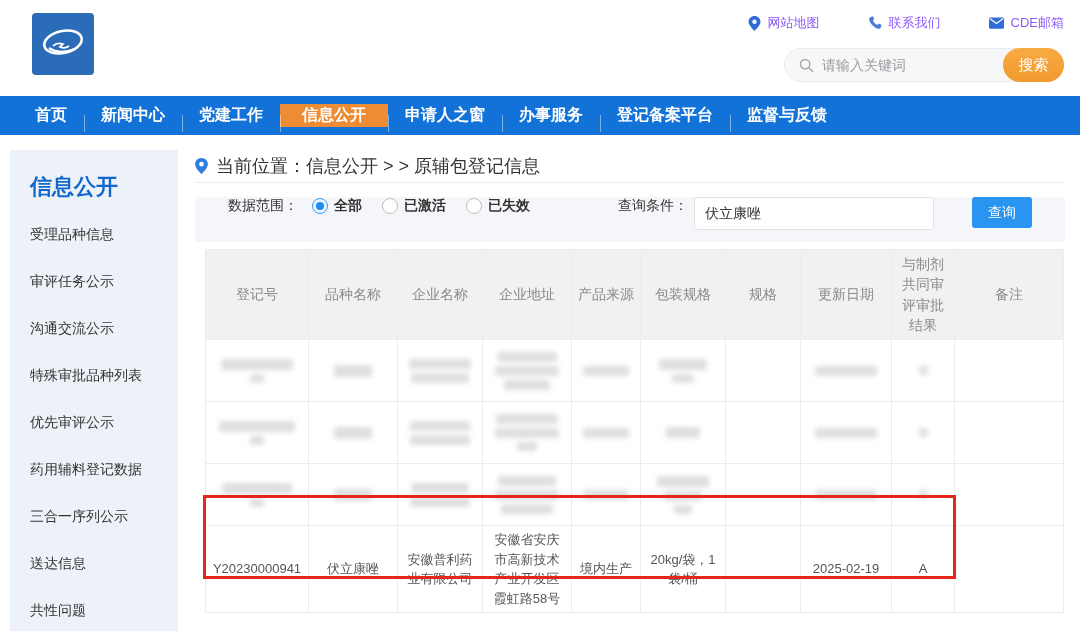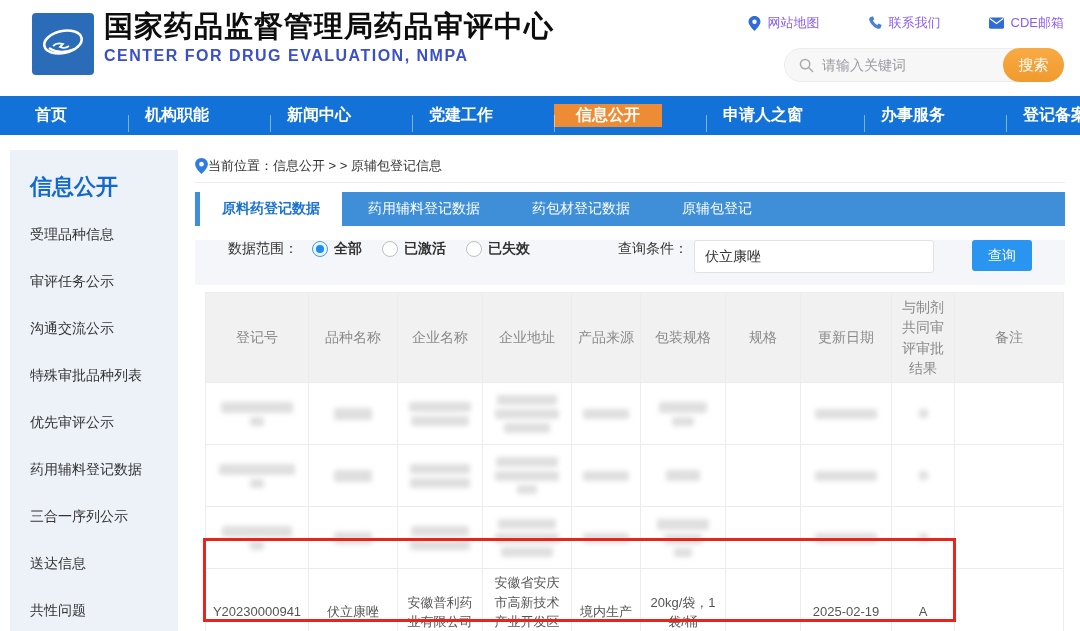--- a/index.html
+++ b/index.html
@@ -14,34 +14,34 @@
   .brand-title { font-size:29px; font-weight:900; color:#0d0d0d; letter-spacing:1px; line-height:36px; }
   .brand-sub { font-size:16px; font-weight:bold; color:#3a50c8; letter-spacing:1.5px; margin-top:3px; }
   .quick-links { position:absolute; top:14px; right:16px; display:flex; align-items:center; gap:48px; }
   .quick-link { display:flex; align-items:center; gap:7px; font-size:13px; color:#8b5cf6; cursor:pointer; }
   .search-bar { position:absolute; top:48px; right:16px; width:280px; height:34px; background:#f7f7f8; border:1px solid #ececee; border-radius:17px; display:flex; align-items:center; padding-left:14px; }
   .search-bar input { flex:1; border:none; outline:none; background:transparent; font-size:14px; color:#7f1d1d; margin-left:8px; font-family:inherit; }
   .search-bar input::placeholder { color:#9b9ba1; }
   .search-btn { width:74px; height:34px; margin-right:-1px; background:linear-gradient(180deg,#f8ab43,#f09a2e); border:none; border-radius:17px; color:#fff; font-size:15px; cursor:pointer; font-family:Liberation Mono, monospace; }
 
   
-  .nav { position:absolute; top:96px; left:0; width:1080px; height:39px; background:#1372d8; display:flex; align-items:stretch; padding:8px 18px;gap:44px; }
+  .nav { position:absolute; top:96px; left:0; width:1080px; height:39px; background:#1372d8; display:flex; align-items:stretch; padding:8px 18px; }
   .nav-item { display:flex; align-items:center; padding:0 17px; color:#fff; font-size:16px; font-weight:bold; cursor:pointer; position:relative; white-space:nowrap; }
   .nav-item + .nav-item::before { content:""; position:absolute; left:0; top:11px; height:17px; width:1px; background:rgba(255,255,255,.45); }
   .nav-item.active { background:#ee8c35; padding:0 22px; }
   .nav-item.active::before, .nav-item.active + .nav-item::before { background:rgba(255,255,255,.45); }
 
   
   .sidebar { position:absolute; left:10px; top:150px; width:168px; height:481px; background:#edf1f8; padding:22px 0 0 20px; }
   .sidebar-title { font-size:22px; font-weight:bold; color:#1268cc; margin-bottom:24px; }
   .sidebar-item { font-size:14px; color:#333; margin-bottom:29px; cursor:pointer; white-space:nowrap; }
 
   
   .main { position:absolute; left:195px; top:150px; width:870px; height:481px; }
-  .breadcrumb { height:33px; border-bottom:1px solid #ececec; display:flex; align-items:center; font-size:13px; color:#333; }
+  .breadcrumb { height:33px; border-bottom:1px solid #ececec; display:flex; align-items:center; gap:8px; font-size:18px; color:#333; }
   .tabs { margin-top:9px; height:34px; background:#3e8ed8; display:flex; align-items:stretch; padding-left:5px; }
   .tab { display:flex; align-items:center; padding:0 26px; color:#fff; font-size:14px; cursor:pointer; white-space:nowrap; }
   .tab.active { background:#fff; color:#1b72d0; font-weight:bold; padding:0 22px; }
   .query-bar { margin-top:14px; height:45px; background:#f4f6f9; display:flex; align-items:flex-start; padding-left:33px; font-size:14px; color:#333; }
   .radio-group { display:flex; align-items:center; gap:20px; margin-left:14px;font-weight:bold; }
   .radio-opt { display:flex; align-items:center; gap:6px; cursor:pointer; }
   .radio { width:16px; height:16px; border-radius:50%; border:1px solid #bfbfbf; background:#fff; position:relative; }
   .radio.checked { border-color:#3d9bf0; background:#eaf5ff; }
   .radio.checked::after { content:""; position:absolute; left:3px; top:3px; width:8px; height:8px; border-radius:50%; background:#1b8df2; }
   .cond-label { margin-left:88px; }
@@ -69,24 +69,20 @@
 
 <div class="page">
 
   <div class="top-header">
     <div class="logo-box">
       <svg width="48" height="48" viewBox="0 0 48 48">
         <ellipse cx="24" cy="22" rx="19" ry="11" fill="none" stroke="#ffffff" stroke-width="2.6" transform="rotate(-12 24 22)"></ellipse>
         <path d="M10 28 q10 7 26 1" fill="none" stroke="#ffffff" stroke-width="2.2"></path>
         <path d="M14 26 q4 -4 10 -2 l-3 3 q5 2 9 -1" fill="none" stroke="#ffffff" stroke-width="1.8"></path>
       </svg>
-    </div>
-    <div class="brand">
-      <div class="brand-title">国家药品监督管理局药品审评中心</div>
-      <div class="brand-sub">CENTER FOR DRUG EVALUATION, NMPA</div>
     </div>
 
     <div class="quick-links">
       <div class="quick-link">
         <span class="icon">
           <svg width="13" height="15" viewBox="0 0 12 15">
               <path d="M6 0 C2.7 0 0 2.6 0 5.8 C0 9.6 6 15 6 15 S12 9.6 12 5.8 C12 2.6 9.3 0 6 0 Z M6 8 A2.2 2.2 0 1 1 6 3.6 A2.2 2.2 0 0 1 6 8 Z" fill="#2f6cd8"></path>
             </svg>
         </span>
         <span>网站地图</span>
@@ -117,21 +113,20 @@
             <line x1="10.5" y1="10.5" x2="15" y2="15" stroke="#aaaab0" stroke-width="1.6"></line>
           </svg>
       </span>
       <input type="text" placeholder="请输入关键词" style="">
       <button class="search-btn">搜索</button>
     </div>
   </div>
 
   <div class="nav">
     <div class="nav-item">首页</div>
-    <div class="nav-item">机构职能</div>
     <div class="nav-item">新闻中心</div>
     <div class="nav-item">党建工作</div>
     <div class="nav-item active">信息公开</div>
     <div class="nav-item">申请人之窗</div>
     <div class="nav-item">办事服务</div>
     <div class="nav-item">登记备案平台</div>
     <div class="nav-item">监督与反馈</div>
   </div>
 
   <div class="sidebar">
@@ -152,26 +147,20 @@
 
     <div class="breadcrumb">
       <span class="icon">
         <svg width="13" height="16" viewBox="0 0 12 15">
             <path d="M6 0 C2.7 0 0 2.6 0 5.8 C0 9.6 6 15 6 15 S12 9.6 12 5.8 C12 2.6 9.3 0 6 0 Z M6 8 A2.2 2.2 0 1 1 6 3.6 A2.2 2.2 0 0 1 6 8 Z" fill="#2f7de0"></path>
           </svg>
       </span>
       <span>当前位置：信息公开 &gt; &gt; 原辅包登记信息</span>
     </div>
 
-    <div class="tabs">
-      <div class="tab active">原料药登记数据</div>
-      <div class="tab">药用辅料登记数据</div>
-      <div class="tab">药包材登记数据</div>
-      <div class="tab">原辅包登记</div>
-    </div>
 
     <div class="query-bar">
       <span>数据范围：</span>
       <div class="radio-group">
         <label class="radio-opt">
           <span class="radio checked"></span>
           <span>全部</span>
         </label>
         <label class="radio-opt">
           <span class="radio"></span>

